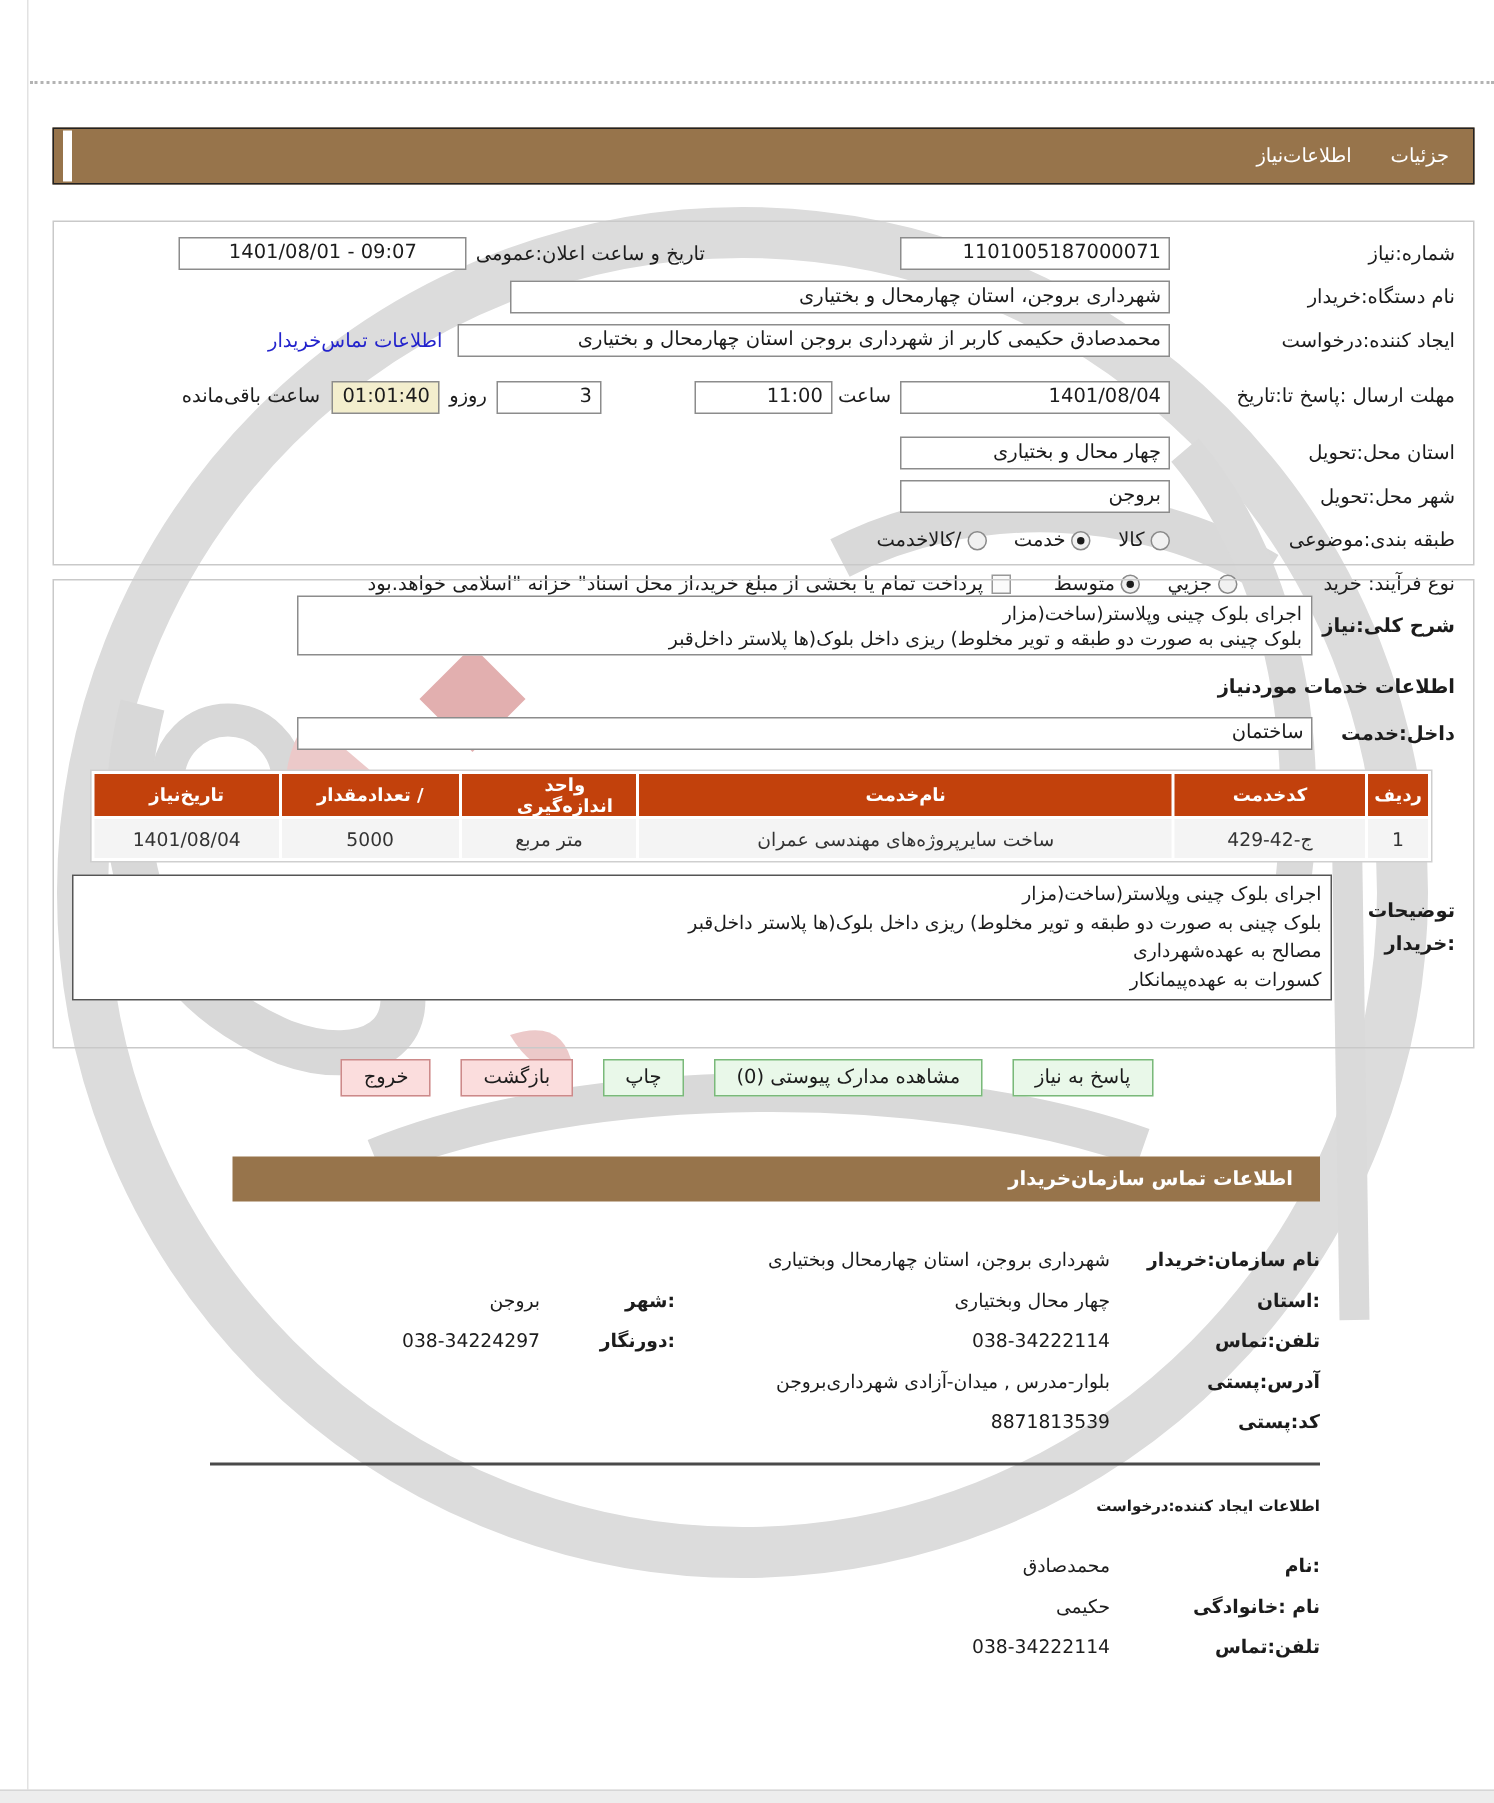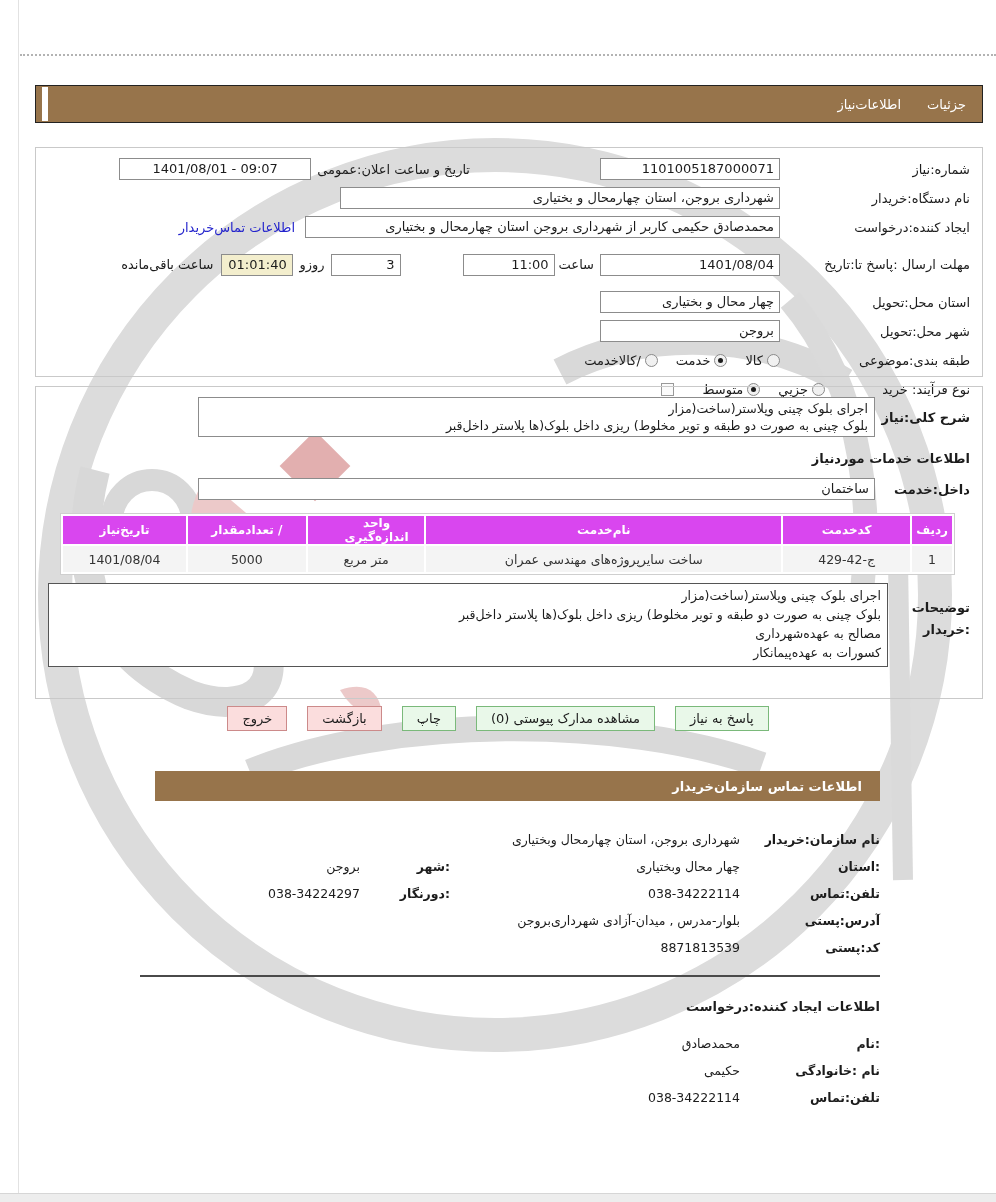--- a/index.html
+++ b/index.html
@@ -49,40 +49,40 @@
   .chk { width:13px; height:13px; border:1px solid #999; background:#fbfbfb; display:inline-block; flex:0 0 13px; }
   .opt-lbl { margin-right:4px; margin-left:18px; }
 
   .multiline { white-space:pre-line; }
   .txtarea { background:#fff; border:1px solid #8c8c8c; padding:2px 6px; font-size:12.5px; line-height:17px; }
   .txtarea-dark { border:1px solid #555; }
   .sec-heading { font-weight:bold; margin:14px 0 12px; }
 
   
   table.svc { border-collapse:separate; border-spacing:2px; width:893px; margin:14px 16px 0 0; background:#fff; outline:1px solid #cfcfcf; }
-  table.svc th { background:#d946ef; color:#fff; font-weight:bold; font-size:12px; height:26px; padding:0 4px; }
+  table.svc th { background:#c2410c; color:#fff; font-weight:bold; font-size:12px; height:26px; padding:0 4px; }
   table.svc td { background:#f4f4f4; color:#333; font-size:12.5px; text-align:center; height:26px; padding:0 4px; }
 
   
   .btnrow { top:706px; left:0; width:996px; display:flex; justify-content:center; gap:20px; }
   .btn { height:25px; line-height:23px; padding:0 14px; font-size:13px; text-align:center; cursor:pointer; }
   .btn-green { background:#e9f8e9; border:1px solid #7ab97a; }
   .btn-pink { background:#fbdddd; border:1px solid #cc8a8a; }
 
   
   .kvwrap { right:116px; width:740px; font-size:12.5px; }
   .contact { top:826px; }
   .creator-rows { top:1030px; }
   .kvrow { display:flex; align-items:center; height:27px; }
   .kvlbl { flex:0 0 140px; font-weight:bold; }
   .kvval { white-space:nowrap; }
   .kvval-cell { flex:0 0 290px; white-space:nowrap; }
   .kvlbl2 { flex:0 0 90px; font-weight:bold; }
   .rule { top:975px; right:116px; width:740px; border-top:2px solid #4a4a4a; }
-  .creator-head { top:999px; right:116px; width:740px; font-weight:bold; font-size:13px; }
+  .creator-head { top:999px; right:116px; width:740px; font-weight:bold; font-size:10px; }
 </style>
 </head>
 <body>
 
 <svg class="watermark" width="996" height="1202" viewBox="0 0 996 1202">
   <circle cx="495" cy="595" r="440" fill="none" stroke="#dcdcdc" stroke-width="34"></circle>
   <path d="M95,470 C70,570 95,655 190,695 C245,715 285,690 262,640" fill="none" stroke="#d8d8d8" stroke-width="30"></path>
   <circle cx="152" cy="520" r="40" fill="none" stroke="#d8d8d8" stroke-width="22"></circle>
   <path d="M250,772 C390,715 620,715 762,765" fill="none" stroke="#d9d9d9" stroke-width="26"></path>
   <path d="M560,372 C645,328 760,330 845,382" fill="none" stroke="#d9d9d9" stroke-width="28"></path>
@@ -148,20 +148,21 @@
     <span class="radio"></span>
     <span class="opt-lbl">/کالاخدمت</span>
   </div>
   <div class="frow" style="margin-bottom:0;">
     <span class="lbl" style="width:145px; flex:0 0 145px;">نوع فرآیند: خرید</span>
     <span class="radio"></span>
     <span class="opt-lbl">جزیي</span>
     <span class="radio checked"></span>
     <span class="opt-lbl">متوسط</span>
     <span class="chk" style="margin-right:10px;"></span>
+    <span style="margin-right:6px;">پرداخت تمام یا بخشی از مبلغ خرید،از محل اسناد" خزانه "اسلامی خواهد.بود</span>
   </div>
 </div>
 
 <div class="layer secbox box2">
   <div class="frow" style="margin-bottom:0;">
     <span class="lbl-b" style="flex:0 0 95px;">شرح کلی:نیاز</span>
     <div class="txtarea multiline" style="width:677px; height:40px;">اجرای بلوک چینی وپلاستر(ساخت(مزار
 بلوک چینی به صورت دو  طبقه و تویر مخلوط) ریزی داخل بلوک(ها پلاستر داخل‌قبر</div>
   </div>
   <div class="sec-heading">اطلاعات خدمات موردنیاز</div>

